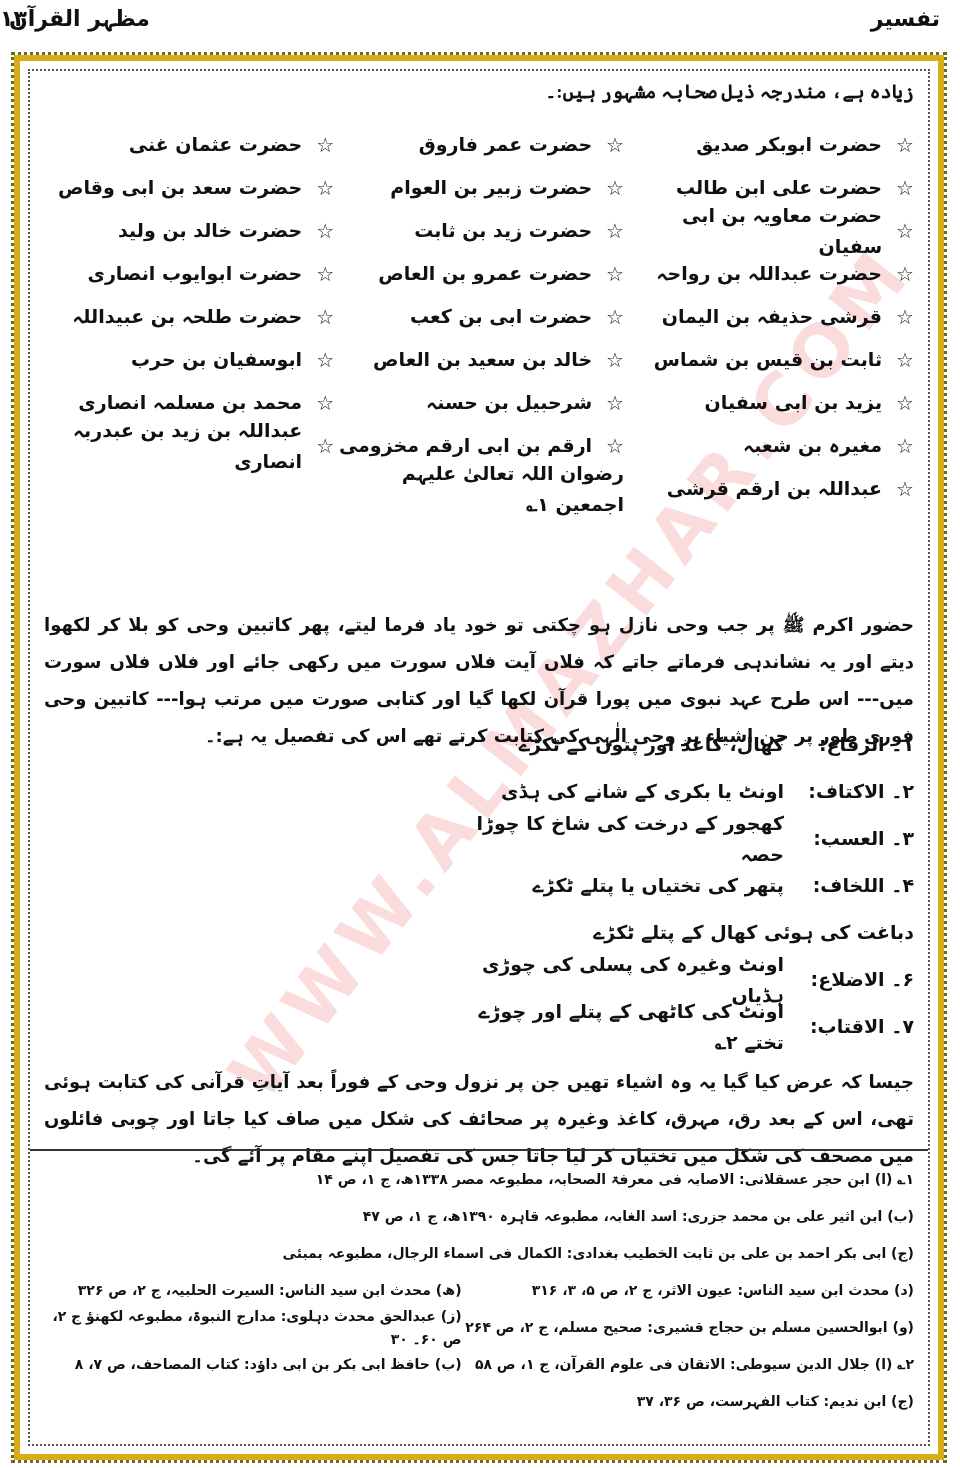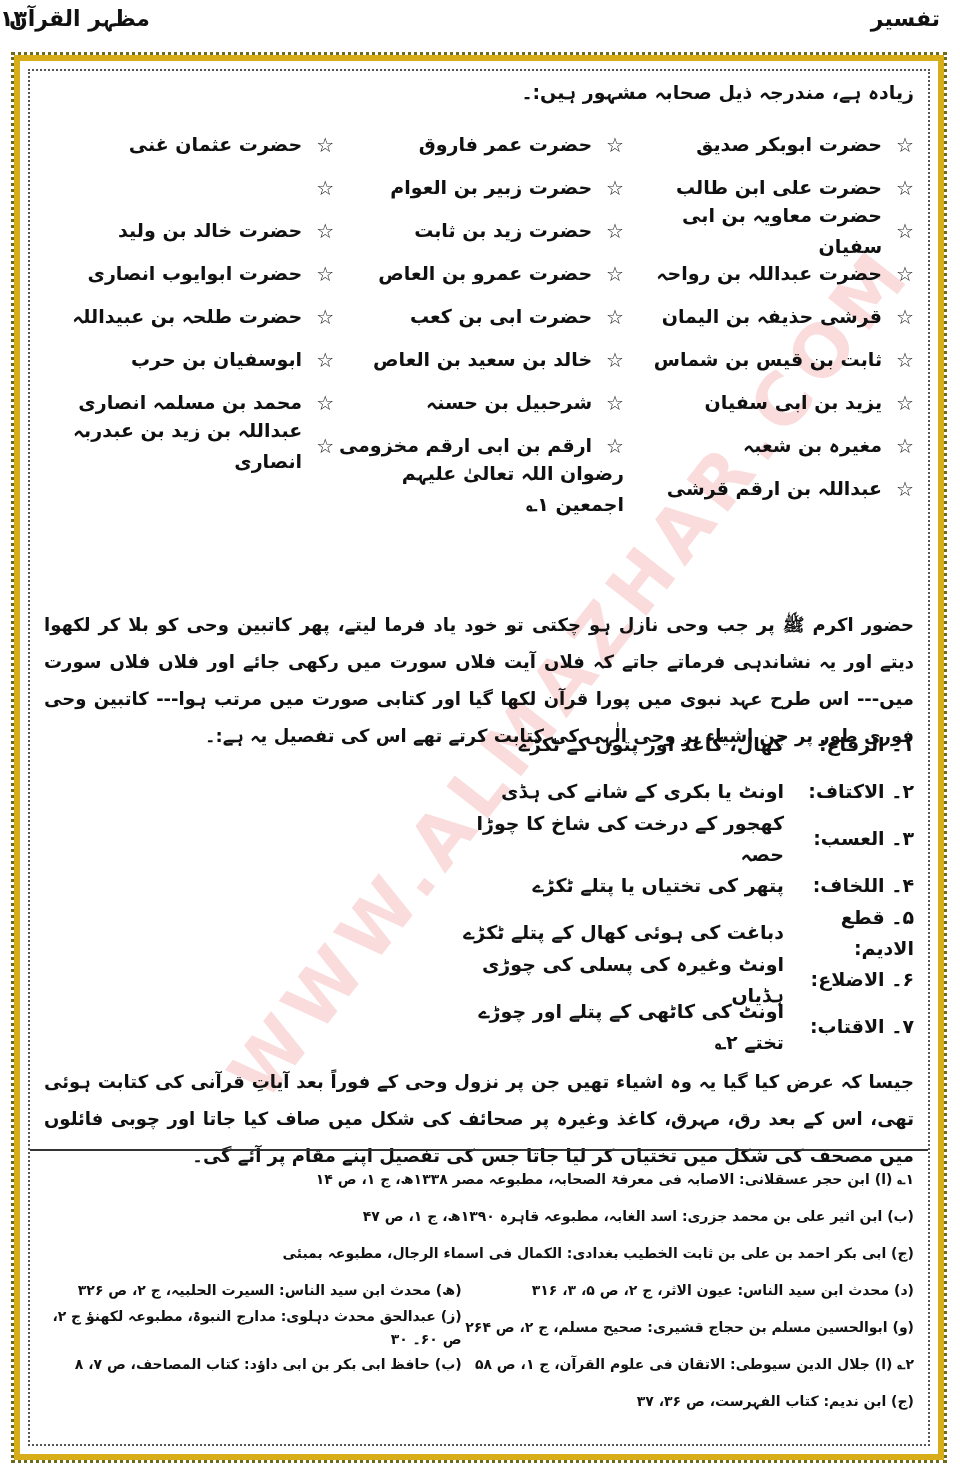--- a/index.html
+++ b/index.html
@@ -34,21 +34,21 @@
       transform: rotate(-52deg); transform-origin: center;
       font-family: "DejaVu Sans", sans-serif; font-weight: bold;
       font-size: 72px; letter-spacing: 8px; color: rgba(230, 60, 60, 0.18);
       white-space: nowrap; pointer-events: none; text-align: center;
     }
     .content {
       position: absolute; top: 0; left: 0; right: 0; bottom: 0;
       direction: rtl; padding: 0 16px; box-sizing: border-box;
       font-size: 19px; line-height: 1.6;
     }
-    .intro { position: absolute; top: 6px; right: 14px; font-size: 19px; font-weight: bold; }
+    .intro { position: absolute; top: 6px; right: 14px; font-size: 19px; font-weight: bold; font-family: Liberation Serif, serif; }
 
     .names {
       position: absolute; top: 52px; right: 14px; left: 14px;
     }
     .name-row { display: flex; height: 43px; align-items: center; }
     .name-cell { width: 33.33%; display: flex; align-items: center; gap: 14px; font-size: 19px; font-weight: bold; }
     .star { font-size: 20px; color: #222; font-weight: normal; }
 
     .para { position: absolute; right: 14px; left: 14px; font-size: 18px; font-weight: bold; text-align: justify; line-height: 37px; }
     .para1 { top: 535px; }
@@ -100,20 +100,21 @@
             <div class="name-cell">
               <span class="star">☆</span>
               <span>حضرت علی ابن طالب</span>
             </div>
             <div class="name-cell">
               <span class="star">☆</span>
               <span>حضرت زبیر بن العوام</span>
             </div>
             <div class="name-cell">
               <span class="star">☆</span>
+              <span>حضرت سعد بن ابی وقاص</span>
             </div>
           </div>
           <div class="name-row">
             <div class="name-cell">
               <span class="star">☆</span>
               <span>حضرت معاویہ بن ابی سفیان</span>
             </div>
             <div class="name-cell">
               <span class="star">☆</span>
               <span>حضرت زید بن ثابت</span>
@@ -215,21 +216,20 @@
           </div>
           <div class="mat-row">
             <span class="mat-label">۳۔ العسب:</span>
             <span class="mat-desc">کھجور کے درخت کی شاخ کا چوڑا حصہ</span>
           </div>
           <div class="mat-row">
             <span class="mat-label">۴۔ اللخاف:</span>
             <span class="mat-desc">پتھر کی تختیاں یا پتلے ٹکڑے</span>
           </div>
           <div class="mat-row">
-            <span class="mat-label">۵۔ قطع الادیم:</span>
             <span class="mat-desc">دباغت کی ہوئی کھال کے پتلے ٹکڑے</span>
           </div>
           <div class="mat-row">
             <span class="mat-label">۶۔ الاضلاع:</span>
             <span class="mat-desc">اونٹ وغیرہ کی پسلی کی چوڑی ہڈیاں</span>
           </div>
           <div class="mat-row">
             <span class="mat-label">۷۔ الاقتاب:</span>
             <span class="mat-desc">اونٹ کی کاٹھی کے پتلے اور چوڑے تختے ۲؎</span>
           </div>

